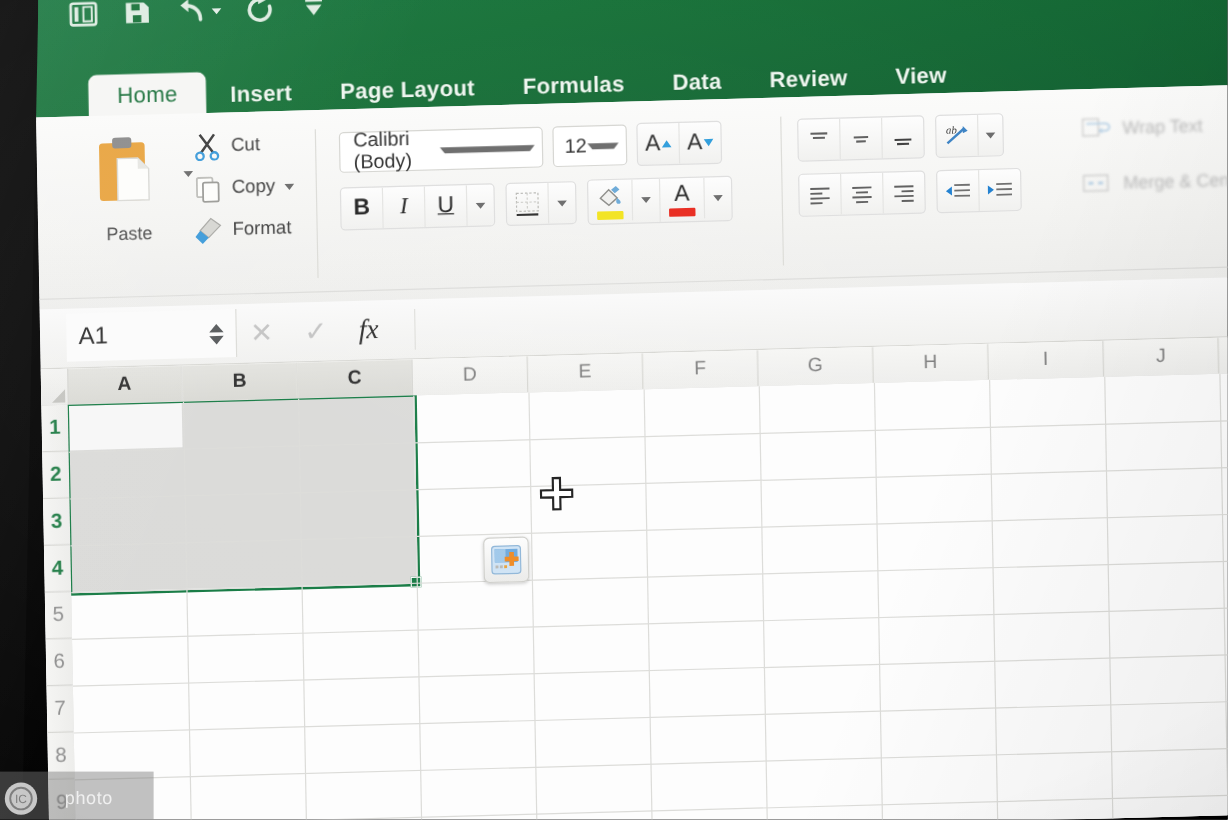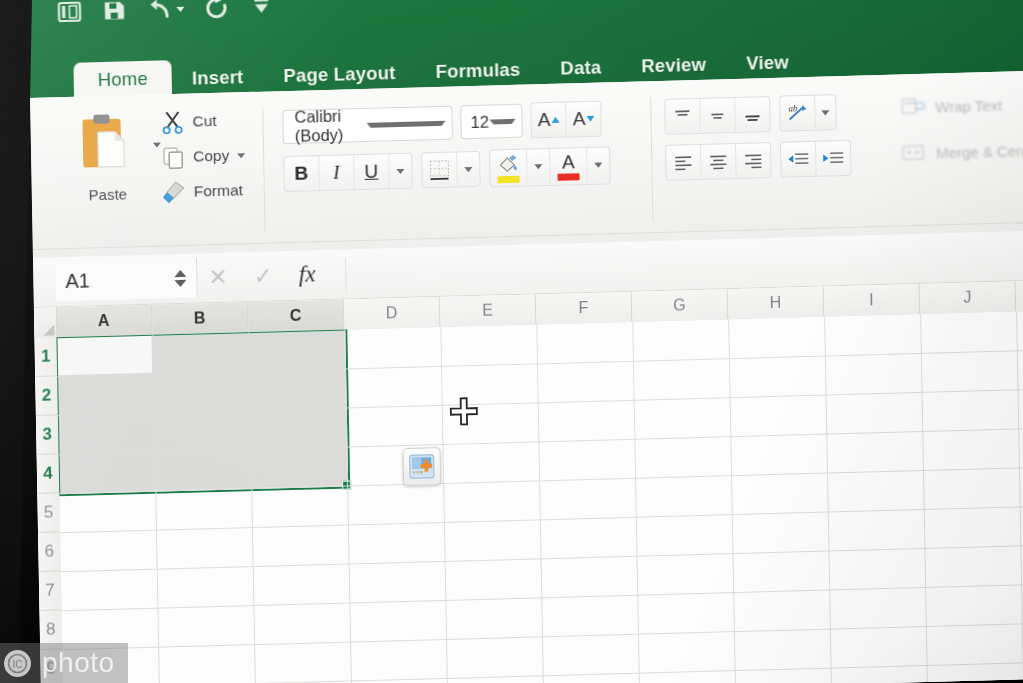--- a/index.html
+++ b/index.html
@@ -136,25 +136,25 @@
 
   
   .bezel-l{position:absolute;left:0;top:0;width:32px;height:683px;background:#050505;
            clip-path:polygon(0 0,100% 0,58% 100%,0 100%);}
   .vign{position:absolute;inset:0;pointer-events:none;
         background:radial-gradient(ellipse 140% 120% at 42% 40%,rgba(255,255,255,.05) 0%,rgba(0,0,0,0) 55%,rgba(0,0,0,.14) 100%);}
   .glare{position:absolute;inset:0;pointer-events:none;
         background:linear-gradient(112deg,rgba(255,255,255,.08) 0%,rgba(255,255,255,0) 28%,rgba(255,255,255,0) 72%,rgba(0,0,0,.06) 100%);}
 
   
-  .wm{position:absolute;left:4px;bottom:4px;display:flex;align-items:center;gap:11px;
+  .wm{position:absolute;left:4px;bottom:4px;display:flex;align-items:center;gap:23px;
       opacity:.82;}
   .wm-logo{width:27px;height:27px;border-radius:50%;background:rgba(255,255,255,.88);
            display:flex;align-items:center;justify-content:center;}
-  .wm-txt{font-size:28px;color:rgba(255,255,255,.92);letter-spacing:.5px;}
+  .wm-txt{font-size:15px;color:rgba(255,255,255,.92);letter-spacing:.5px;}
   .wm-bar{position:absolute;left:0;bottom:0;width:128px;height:40px;background:rgba(120,120,120,.45);}
 </style>
 </head>
 <body>
 
 <div id="shot">
 
   <div id="screen">
 
     <div class="hdr">

